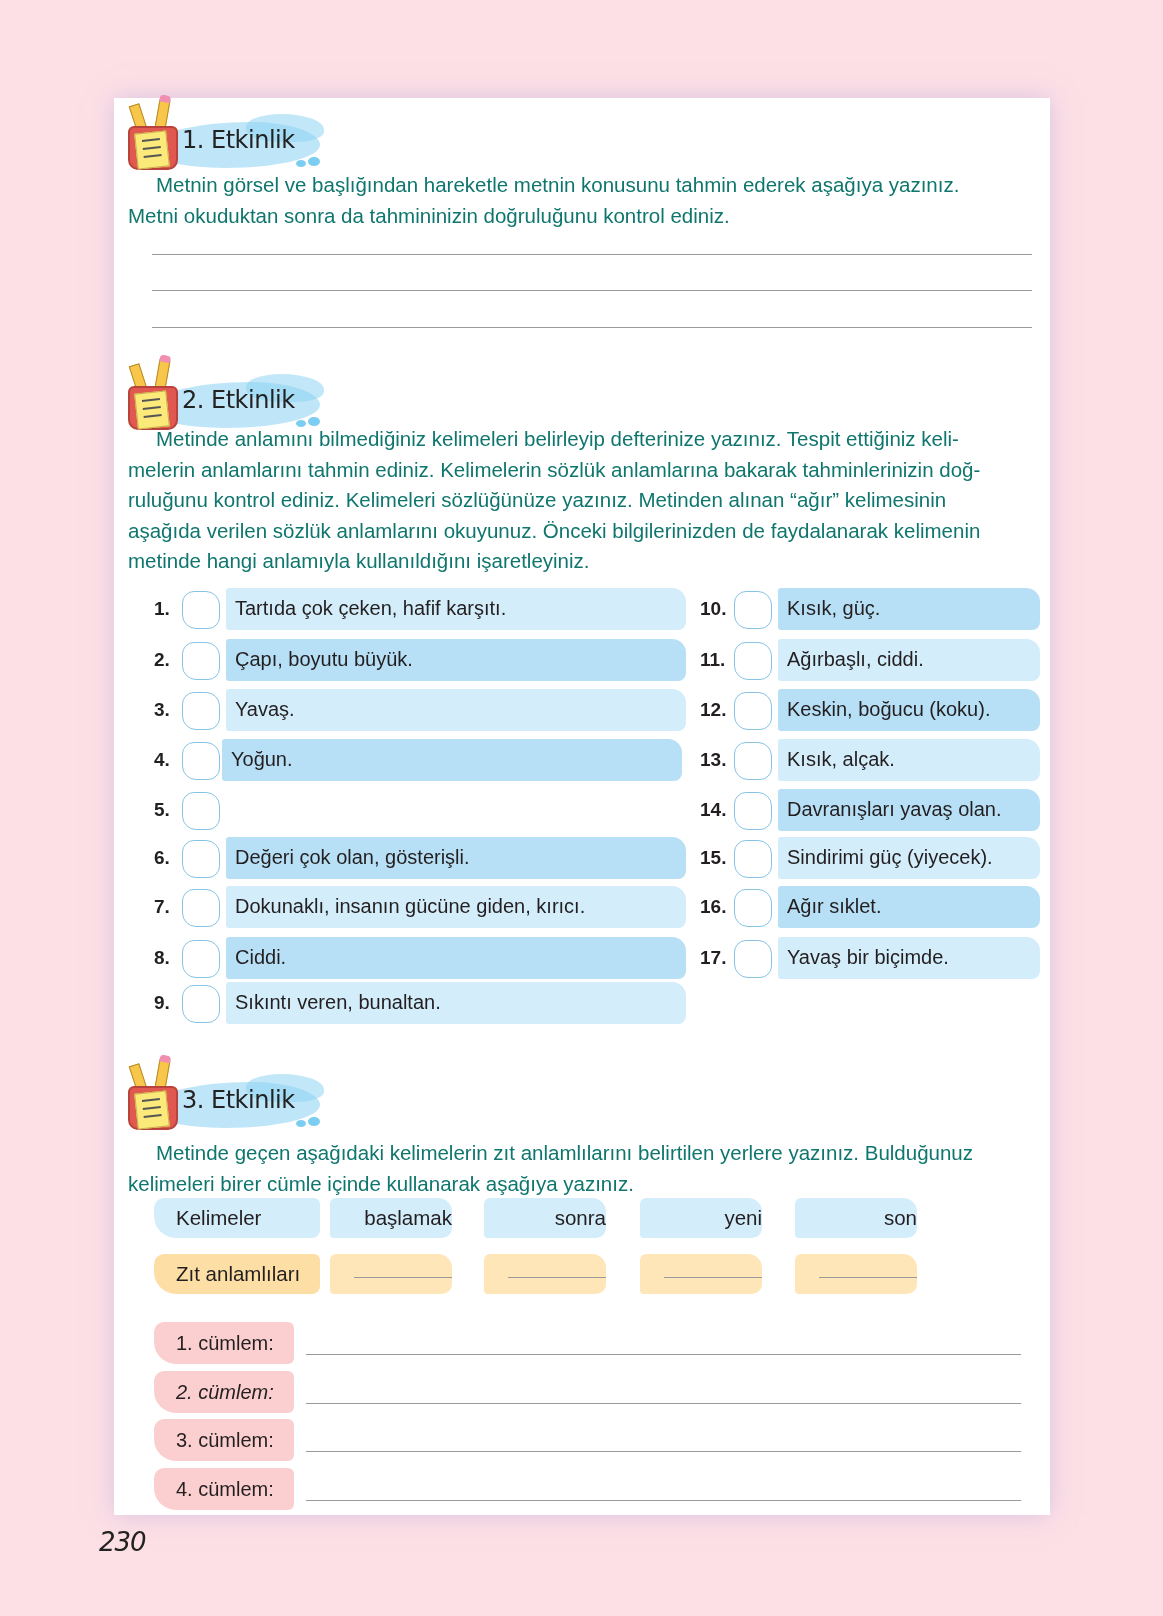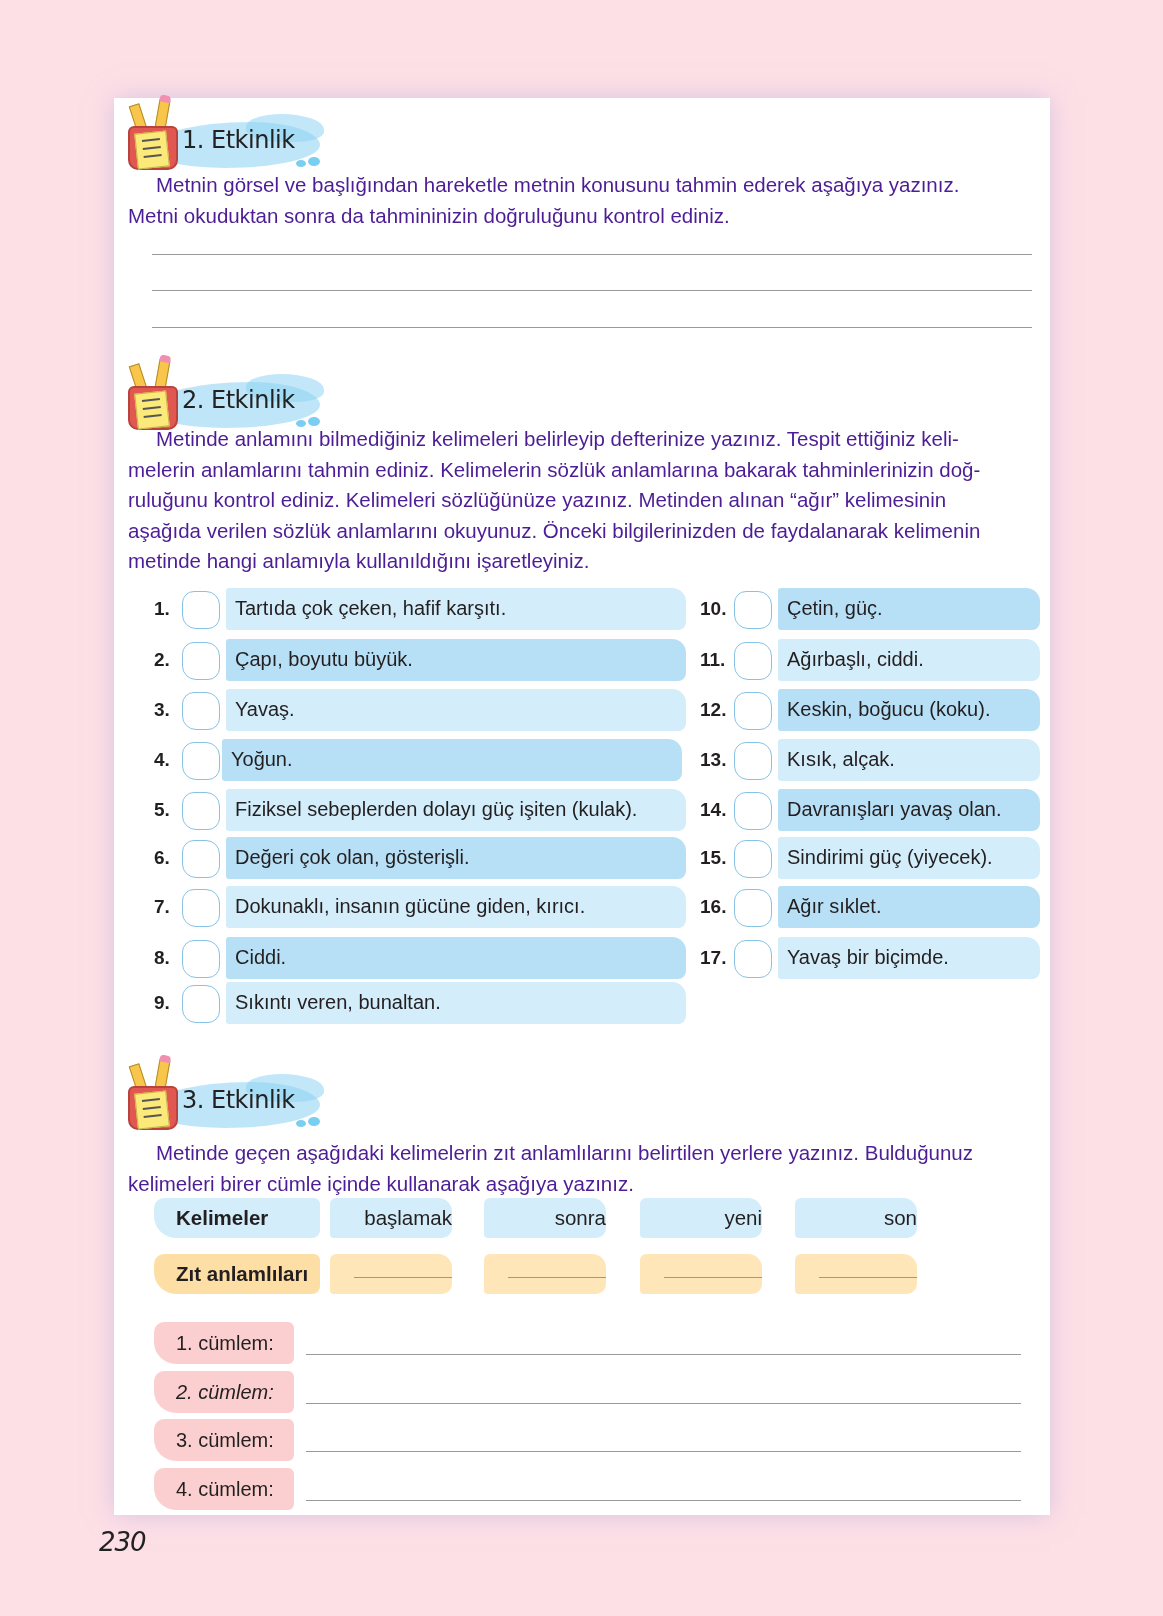--- a/index.html
+++ b/index.html
@@ -32,21 +32,21 @@
   .hdr .note {
     position:absolute; left:10px; top:32px; width:30px; height:34px; background:#fbe97a; border:1px solid #c9b24a;
     transform:rotate(-6deg);
   }
   .hdr .note i { display:block; height:2px; background:#555; margin:6px 6px 0 6px; }
   .hdr .title {
     position:absolute; left:56px; top:26px; font-family:"DejaVu Sans", sans-serif; font-size:24px; letter-spacing:-0.5px;
     color:#222; font-weight:normal;
   }
   .para {
-    position:absolute; left:14px; width:890px; font-size:20.5px; line-height:30.5px; color:#4c1d95;
+    position:absolute; left:14px; width:890px; font-size:20.5px; line-height:30.5px; color:#0f766e;
   }
   .para .indent { display:inline-block; width:28px; }
   .line { position:absolute; height:0; border-top:1.5px solid #9a9a9a; }
 
   .opt { position:absolute; height:42px; }
   .opt .num { position:absolute; left:0; top:10px; font-weight:bold; font-size:19px; color:#231f20; }
   .opt .box {
     position:absolute; top:3px; width:36px; height:36px; border:1.5px solid #86c3e4; border-radius:12px 14px 12px 14px; background:#fff;
   }
   .opt .bar {
@@ -55,21 +55,21 @@
   }
   .opt .bar.light { background:#d3edfb; }
   .opt .bar.dark { background:#b7e0f6; }
 
   .cell {
     position:absolute; height:40px; font-size:20.5px; line-height:40px; text-align:right; box-sizing:border-box;
     border-radius:6px 14px 10px 4px;
   }
   .cell.blue { background:#d3edfb; }
   .cell.orange { background:#fee6b8; }
-  .cell.head { text-align:left; padding-left:22px; border-radius:10px 6px 8px 22px;font-weight:bold; }
+  .cell.head { text-align:left; padding-left:22px; border-radius:10px 6px 8px 22px; }
   .cell.head.orange { background:#fddfa6; }
   .cell .blank { display:inline-block; width:98px; border-top:1.2px solid #999; vertical-align:middle; margin-top:4px; }
 
   .sent { position:absolute; height:40px; }
   .sent .lbl {
     position:absolute; left:0; top:0; width:140px; height:42px; background:#fbcfcf; border-radius:10px 6px 6px 22px;
     font-size:20px; line-height:42px; padding-left:22px; box-sizing:border-box;
   }
   .sent .ln { position:absolute; left:152px; top:32px; width:715px; border-top:1.5px solid #9a9a9a; }
 
@@ -149,21 +149,20 @@
       <span class="bar light" style="left:72px; width:460px;">Yavaş.</span>
     </div>
     <div class="opt" style="left:40px; top:641px; width:520px;">
       <span class="num">4.</span>
       <span class="box" style="left:28px;"></span>
       <span class="bar dark" style="left:68px; width:460px;">Yoğun.</span>
     </div>
     <div class="opt" style="left:40px; top:691px; width:520px;">
       <span class="num">5.</span>
       <span class="box" style="left:28px;"></span>
-      <span class="bar light" style="left:72px; width:460px;">Fiziksel sebeplerden dolayı güç işiten (kulak).</span>
     </div>
     <div class="opt" style="left:40px; top:739px; width:520px;">
       <span class="num">6.</span>
       <span class="box" style="left:28px;"></span>
       <span class="bar dark" style="left:72px; width:460px;">Değeri çok olan, gösterişli.</span>
     </div>
     <div class="opt" style="left:40px; top:788px; width:520px;">
       <span class="num">7.</span>
       <span class="box" style="left:28px;"></span>
       <span class="bar light" style="left:72px; width:460px;">Dokunaklı, insanın gücüne giden, kırıcı.</span>
@@ -177,21 +176,21 @@
       <span class="num">9.</span>
       <span class="box" style="left:28px;"></span>
       <span class="bar light" style="left:72px; width:460px;">Sıkıntı veren, bunaltan.</span>
     </div>
   </div>
 
   <div>
     <div class="opt" style="left:586px; top:490px; width:350px;">
       <span class="num">10.</span>
       <span class="box" style="left:34px;"></span>
-      <span class="bar dark" style="left:78px; width:262px;">Çetin, güç.</span>
+      <span class="bar dark" style="left:78px; width:262px;">Kısık, güç.</span>
     </div>
     <div class="opt" style="left:586px; top:541px; width:350px;">
       <span class="num">11.</span>
       <span class="box" style="left:34px;"></span>
       <span class="bar light" style="left:78px; width:262px;">Ağırbaşlı, ciddi.</span>
     </div>
     <div class="opt" style="left:586px; top:591px; width:350px;">
       <span class="num">12.</span>
       <span class="box" style="left:34px;"></span>
       <span class="bar dark" style="left:78px; width:262px;">Keskin, boğucu (koku).</span>

